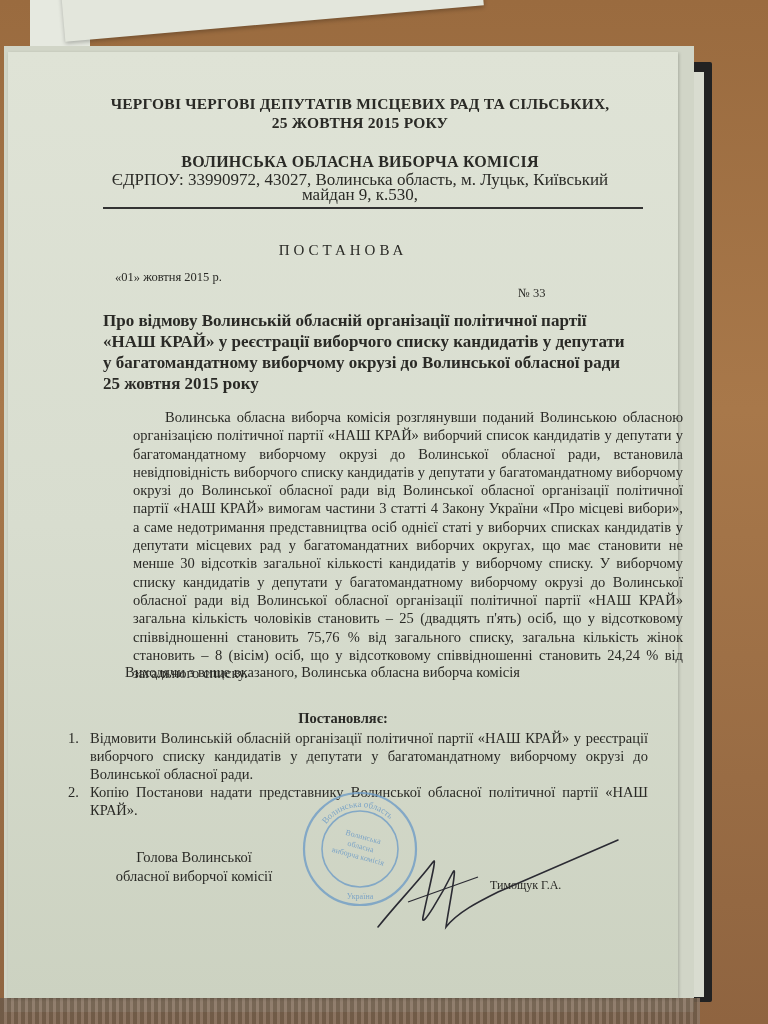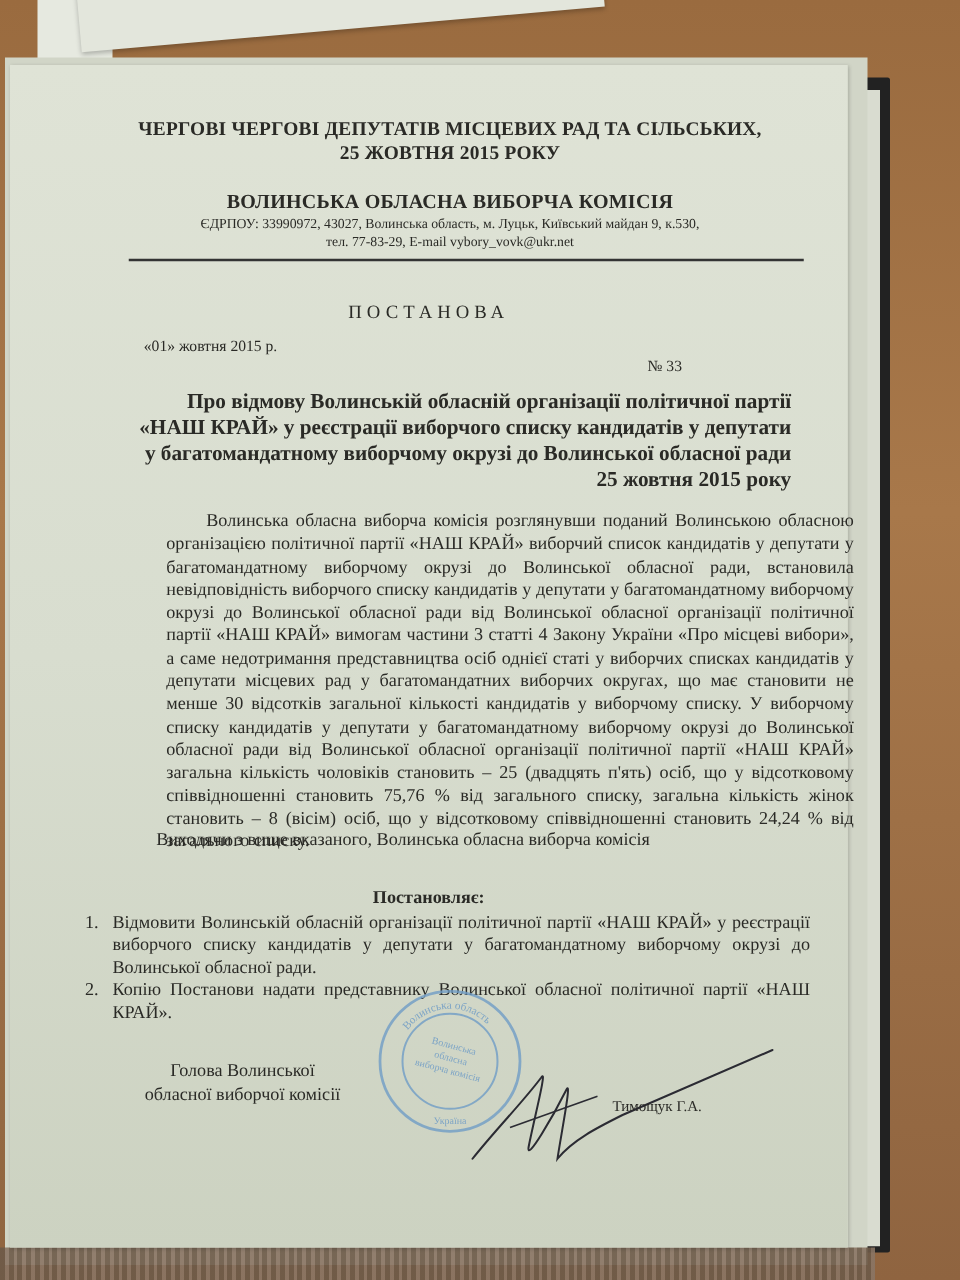--- a/index.html
+++ b/index.html
@@ -36,26 +36,26 @@
   .page {
     position: absolute; left: 8px; top: 52px; width: 670px; height: 946px;
     background: linear-gradient(180deg, #dfe3d6 0%, #d8ddcf 50%, #ccd2c1 100%);
     box-shadow: 1px 1px 3px rgba(0,0,0,0.2);
     color: #2a2a26;
   }
   .content { position: absolute; left: 0; top: 0; width: 670px; }
   .hdr { text-align: center; font-weight: bold; font-size: 15.5px; line-height: 19px; letter-spacing: 0.2px; }
   .hdr1 { position: absolute; left: 92px; top: 42px; width: 520px; }
   .commission { position: absolute; left: 92px; top: 100px; width: 520px; font-size: 16px; }
-  .contacts { position: absolute; left: 92px; top: 120px; width: 520px; text-align: center; font-size: 11px; line-height: 15px; }
+  .contacts { position: absolute; left: 92px; top: 120px; width: 520px; text-align: center; font-size: 17px; line-height: 15px; }
   .rule { position: absolute; left: 95px; top: 155px; width: 540px; height: 1.5px; background: #333; }
   .doc-type { position: absolute; left: 0; top: 190px; width: 670px; text-align: center; font-weight: normal; font-size: 15px; letter-spacing: 4px; }
   .date { position: absolute; left: 107px; top: 218px; font-size: 12.5px; }
   .number { position: absolute; left: 510px; top: 234px; font-size: 12.5px; }
-  .title { position: absolute; left: 95px; top: 258px; width: 530px; text-align: right; font-weight: bold; font-size: 17px; line-height: 21px; }
+  .title { position: absolute; left: 95px; top: 258px; width: 530px; text-align: left; font-weight: bold; font-size: 17px; line-height: 21px; }
   .body-text { position: absolute; left: 85px; top: 356px; width: 550px; font-size: 14.5px; line-height: 18.3px; text-align: justify; margin-left: 40px; }
   .body-text p { margin: 0; text-indent: 32px; }
   .preamble { position: absolute; left: 85px; top: 612px; width: 550px; font-size: 14.5px; text-indent: 32px; }
   .resolves { position: absolute; left: 0; top: 658px; width: 670px; text-align: center; font-weight: bold; font-size: 14.5px; }
   .items { position: absolute; left: 60px; top: 677px; width: 580px; font-size: 14.5px; line-height: 18px; margin: 0; padding: 0; list-style: none; }
   .items li { position: relative; padding-left: 22px; margin-bottom: 0; text-align: justify; }
   .items li .num { position: absolute; left: 0; top: 0; }
   .sig-role { position: absolute; left: 96px; top: 796px; width: 180px; text-align: center; font-size: 14.5px; line-height: 19px; }
   .sig-name { position: absolute; left: 482px; top: 815px; font-size: 12px; margin-top: 11px; }
   .stamp { position: absolute; left: 290px; top: 735px; width: 125px; height: 125px; }
@@ -73,21 +73,20 @@
 
 <div class="page">
   <div class="content">
     <div class="hdr hdr1">
       <div>ЧЕРГОВІ ЧЕРГОВІ ДЕПУТАТІВ МІСЦЕВИХ РАД ТА СІЛЬСЬКИХ,</div>
       <div>25 ЖОВТНЯ 2015 РОКУ</div>
     </div>
     <div class="hdr commission">ВОЛИНСЬКА ОБЛАСНА ВИБОРЧА КОМІСІЯ</div>
     <div class="contacts">
       <div>ЄДРПОУ: 33990972, 43027, Волинська область, м. Луцьк, Київський майдан 9, к.530,</div>
-      <div>тел. 77-83-29, E-mail vybory_vovk@ukr.net</div>
     </div>
     <div class="rule"></div>
 
     <div class="doc-type">ПОСТАНОВА</div>
     <div class="date">«01» жовтня 2015 р.</div>
     <div class="number">№ 33</div>
 
     <div class="title">Про відмову Волинській обласній організації політичної партії «НАШ КРАЙ» у реєстрації виборчого списку кандидатів у депутати у багатомандатному виборчому окрузі до Волинської обласної ради 25 жовтня 2015 року</div>
 
     <div class="body-text">

